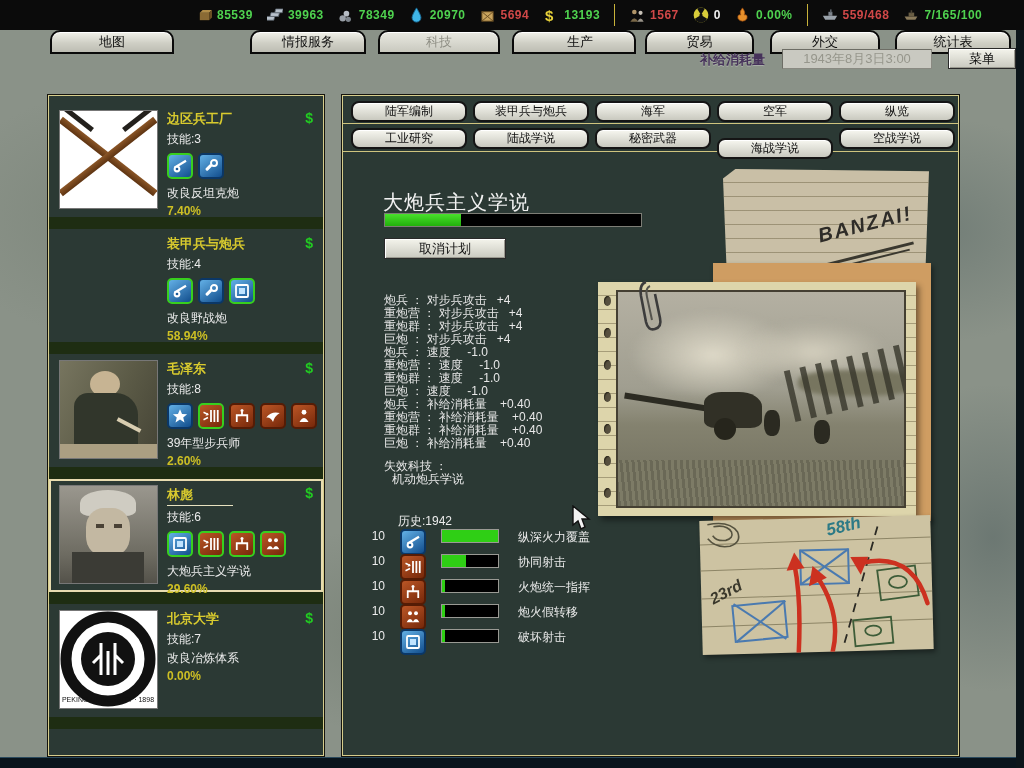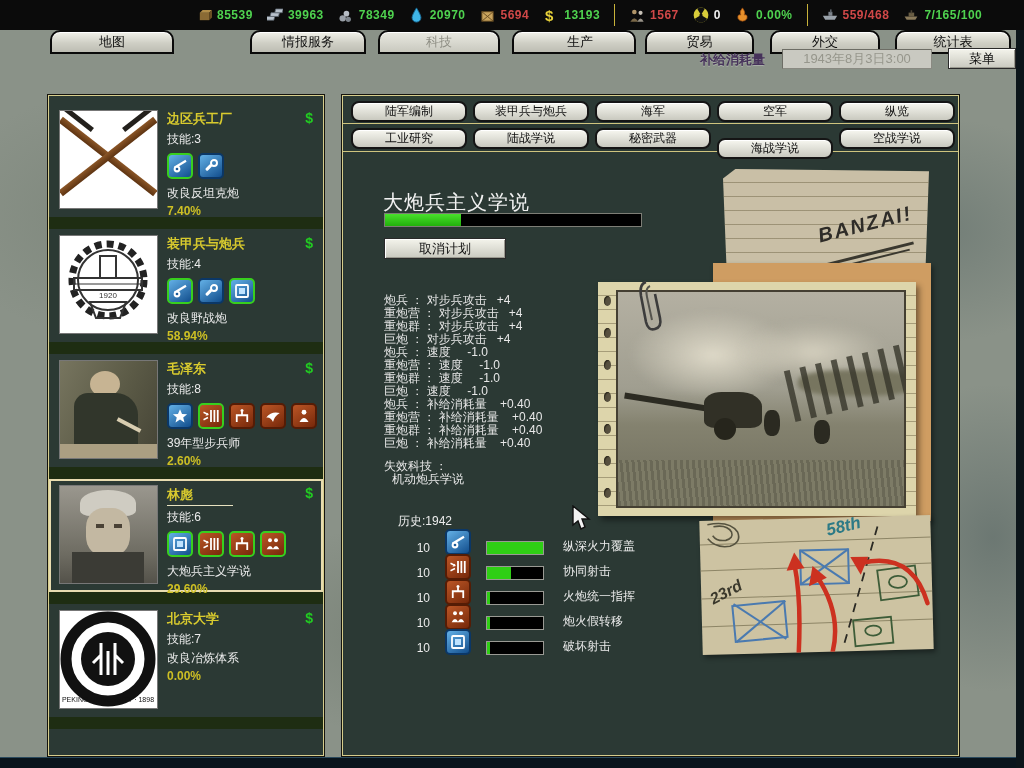--- a/index.html
+++ b/index.html
@@ -55,21 +55,21 @@
   
   .techtab{position:absolute;height:17px;background:linear-gradient(#f7f7f0,#c9c9bf);
            border:2px solid #151515;border-radius:8px;display:flex;align-items:center;justify-content:center;
            font-size:12px;color:#0f0f0f;box-shadow:inset 0 1px 0 #fff;cursor:pointer;}
   .goldline{position:absolute;left:0;width:100%;height:1px;background:#cfc47e;}
   .tech-title{font-size:20px;color:#f2f2f2;letter-spacing:1px;}
   .pbar{background:#000;border:1px solid #7d7d75;}
   .pfill{height:100%;background:linear-gradient(#49e02c,#22b00c);}
   .fx{font-size:12px;color:#e8e8e8;line-height:13px;white-space:pre;}
   .hist{font-size:12px;color:#ececec;}
-  .comp-row{position:absolute;display:flex;align-items:flex-end;gap:15px;margin-left:45px;}
+  .comp-row{position:absolute;display:flex;align-items:flex-start;gap:15px;}
   .comp-val{width:18px;text-align:right;font-size:12px;color:#ececec;}
   .cbar{width:56px;height:12px;background:#000;border:1px solid #9a9a94;}
   .cfill{height:100%;background:#2fcf15;}
   .comp-lab{font-size:12px;color:#ececec;margin-left:4px;}
   
   .paper-lines{background-image:repeating-linear-gradient(to bottom, transparent 0 13px, rgba(120,110,80,.55) 13px 14px);}
   .banzai{font-size:20px;font-weight:bold;font-style:italic;color:#2e2c28;transform:rotate(-14deg);letter-spacing:2px;}
   .hole{position:absolute;width:7px;height:10px;border-radius:50%;background:#57503f;box-shadow:inset 1px 1px 1px #2e2a1e;}
   .sk-text{font-weight:bold;font-style:italic;}
   .cursor-arrow{pointer-events:none;}
@@ -251,31 +251,20 @@
             </svg>
           </span>
         </div>
       <div class="t-tech">改良反坦克炮</div>
       <div class="t-pct">7.40%</div>
     </div>
   </div>
   <div class="slot-sep"></div>
 
   <div class="slot">
-    <div class="portrait">
-      <svg width="97" height="97" viewBox="0 0 97 97">
-        <circle cx="48" cy="44" r="36" fill="none" stroke="#222" stroke-width="7" stroke-dasharray="7 5"></circle>
-        <circle cx="48" cy="44" r="30" fill="none" stroke="#333" stroke-width="2"></circle>
-        <rect x="40" y="20" width="16" height="22" fill="none" stroke="#333" stroke-width="2"></rect>
-        <rect x="14" y="42" width="68" height="12" fill="none" stroke="#333" stroke-width="2"></rect>
-        <line x1="14" y1="48" x2="82" y2="48" stroke="#333" stroke-width="1"></line>
-        <polygon points="30,66 66,66 60,82 36,82" fill="none" stroke="#333" stroke-width="2"></polygon>
-        <text x="48" y="62" text-anchor="middle" font-size="8" fill="#333">1920</text>
-      </svg>
-    </div>
     <div class="t-info">
       <div class="t-name">装甲兵与炮兵</div>
       <div class="t-dollar">$</div>
       <div class="t-skill">技能:4</div>
       <div class="t-tiles">
           <span class="tile blue active">
             <svg width="18" height="18" viewBox="0 0 24 24">
               <line x1="5" y1="14" x2="20" y2="5" stroke="#fff" stroke-width="3"></line>
               <circle cx="8" cy="16" r="4.5" fill="#fff"></circle>
               <circle cx="8" cy="16" r="1.8" fill="#1a5a9a"></circle>

